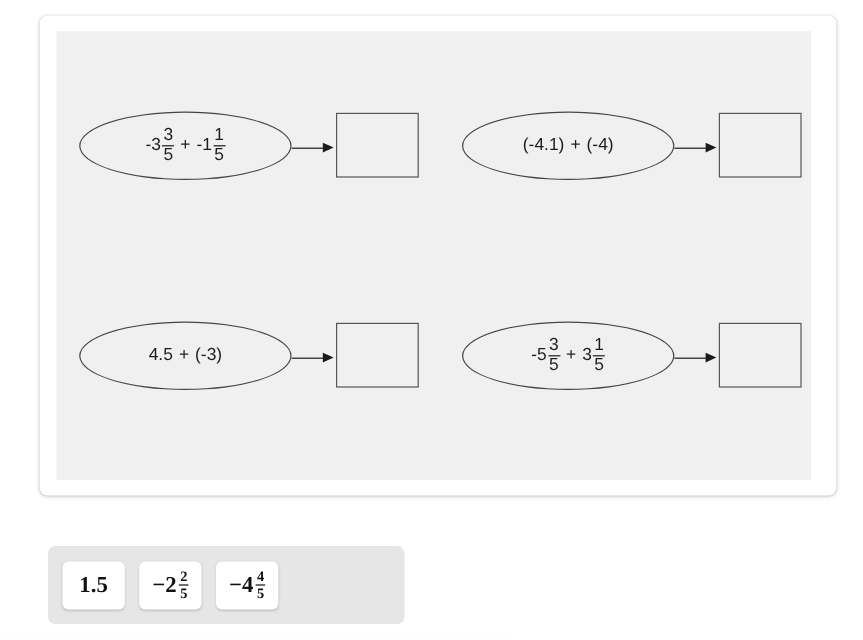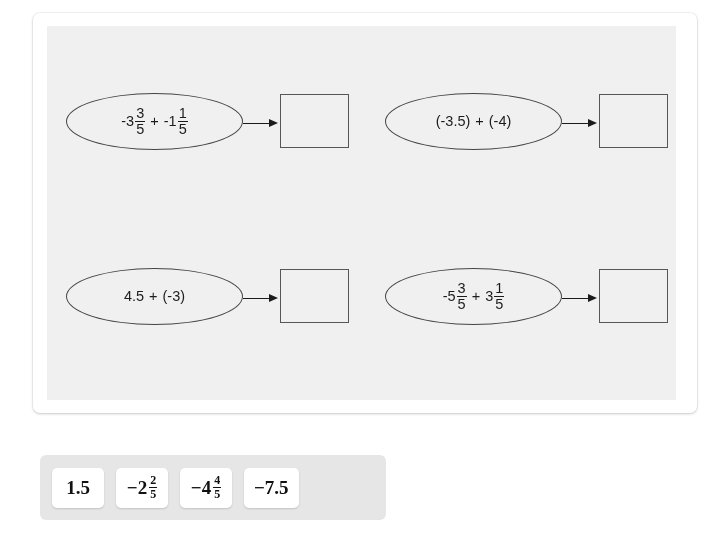--- a/index.html
+++ b/index.html
@@ -123,21 +123,21 @@
     border: 1.6px solid #565656;
     background: transparent;
     box-sizing: border-box;
   }
 
   
   .bank {
     position: absolute;
     left: 40px;
     top: 455px;
-    width: 346px;
+    width: 297px;
     height: 65px;
     background: #e6e6e6;
     border-radius: 6px;
     display: flex;
     align-items: center;
     padding-left: 12px;
     box-sizing: border-box;
   }
   .tile {
     height: 40px;
@@ -200,21 +200,21 @@
       <div class="arrow">
         <span class="shaft"></span>
         <span class="head"></span>
       </div>
       <div class="dropbox"></div>
     </div>
 
     <div class="problem p1">
       <div class="ellipse">
         <span class="expr">
-          <span>(-3.5)</span>
+          <span>(-4.1)</span>
           <span class="op">+</span>
           <span>(-4)</span>
         </span>
       </div>
       <div class="arrow">
         <span class="shaft"></span>
         <span class="head"></span>
       </div>
       <div class="dropbox"></div>
     </div>
@@ -285,19 +285,14 @@
   <div class="tile">
     <span class="tframe">
       <span>−4</span>
       <span class="frac">
         <span class="num">4</span>
         <span class="den">5</span>
       </span>
     </span>
   </div>
 
-  <div class="tile">
-    <span class="tframe">
-      <span>−7.5</span>
-    </span>
-  </div>
 
 </div>
 
 </body></html>

